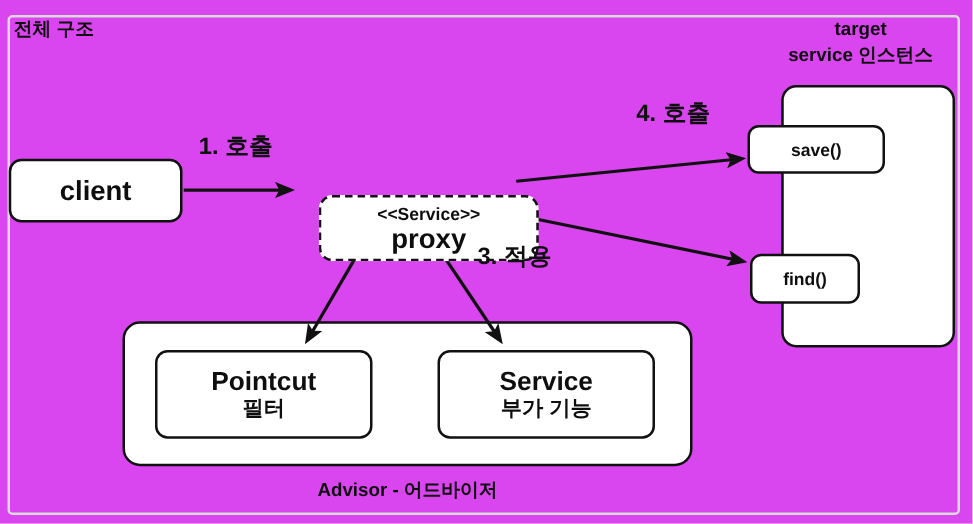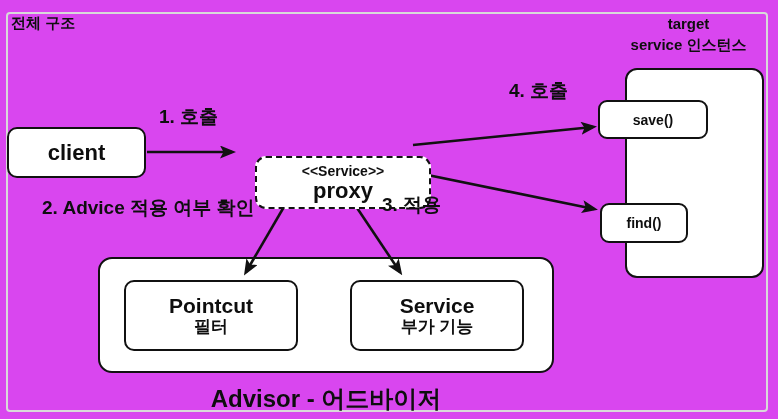--- a/index.html
+++ b/index.html
@@ -39,21 +39,21 @@
   .target-container { left: 625px; top: 68px; width: 139px; height: 210px; border-radius: 12px; }
   .advisor-container { left: 98px; top: 257px; width: 456px; height: 116px; border-radius: 14px; }
   .node-save { left: 598px; top: 100px; width: 110px; height: 39px; border-radius: 9px; font-size: 14px; }
   .node-find { left: 600px; top: 203px; width: 88px; height: 40px; border-radius: 9px; font-size: 14px; }
   .node-pointcut { left: 124px; top: 280px; width: 174px; height: 71px; border-radius: 10px; }
   .node-advice  { left: 350px; top: 280px; width: 174px; height: 71px; border-radius: 10px; }
   .node-pointcut .big, .node-advice .big { font-size: 21px; line-height: 23px; }
   .node-pointcut .sub, .node-advice .sub { font-size: 17px; line-height: 20px; }
   .advisor-label {
     position: absolute; left: 98px; top: 383px; width: 456px; text-align: center;
-    font-size: 24px; font-weight: bold;
+    font-size: 15px; font-weight: bold;
   }
   .edge-label { font-size: 19px; }
   .edge-label-1 { left: 159px; top: 104px; }
   .edge-label-2 { left: 42px;  top: 195px; }
   .edge-label-3 { left: 382px; top: 192px; }
   .edge-label-4 { left: 509px; top: 78px; }
   .arrows { position: absolute; left: 0; top: 0; width: 778px; height: 419px; pointer-events: none; }
 </style>
 </head>
 <body>
@@ -110,17 +110,16 @@
   </div>
 
   <div class="node node-advice">
     <span class="big">Service</span>
     <span class="sub">부가 기능</span>
   </div>
 
   <div class="advisor-label">Advisor - 어드바이저</div>
 
   <div class="lbl edge-label edge-label-1">1. 호출</div>
-  <div class="lbl edge-label edge-label-2">2. Advice 적용 여부 확인</div>
   <div class="lbl edge-label edge-label-3">3. 적용</div>
   <div class="lbl edge-label edge-label-4">4. 호출</div>
 
 </div>
 
 </body></html>

